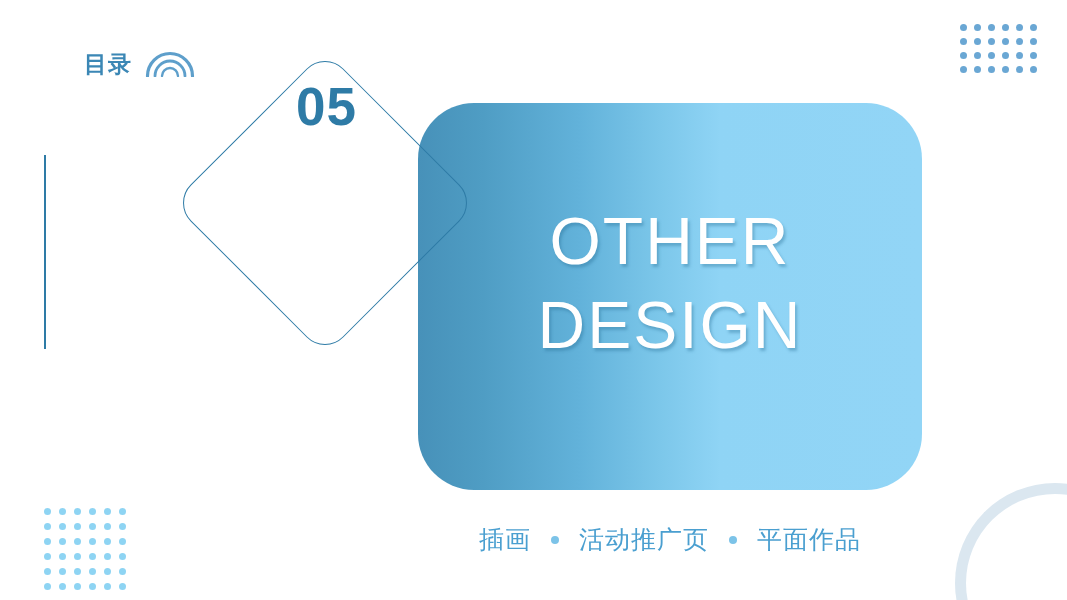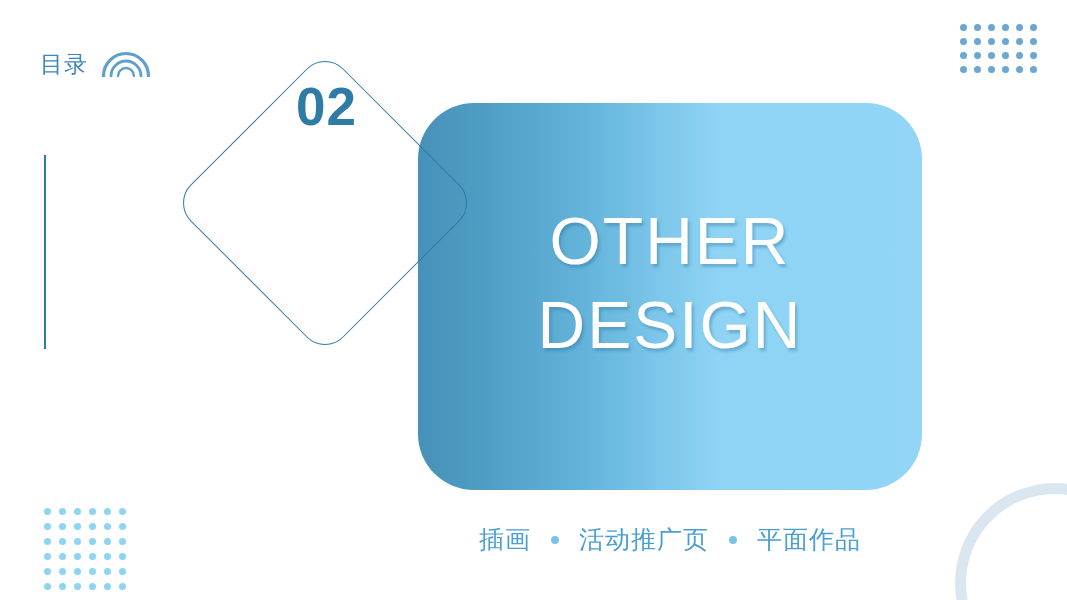--- a/index.html
+++ b/index.html
@@ -25,25 +25,26 @@
     top: 47px;
     width: 230px;
   }
   #directory-cn-row {
     display: flex;
     align-items: center;
     height: 34px;
   }
   #directory-cn {
     font-size: 23px;
-    font-weight: normal;
+    font-weight: bold;
     color: #3B87B5;
     letter-spacing: 1px;
     line-height: 1;
     white-space: nowrap;
+    margin-left: 44px;
   }
   #rainbow-icon {
     margin-left: 13px;
     display: block;
     margin-top: 2px;
   }
   #directory-en {
     margin-top: 9px;
     font-size: 23px;
     font-weight: bold;
@@ -208,21 +209,21 @@
           <path d="M10 27 A15 15 0 0 1 40 27" fill="none" stroke="#5E9FCB" stroke-width="2.8" stroke-linecap="round"></path>
           <path d="M17 27 A8 8 0 0 1 33 27" fill="none" stroke="#5E9FCB" stroke-width="2.4" stroke-linecap="round"></path>
         </svg>
       </span>
     </div>
   </div>
 
   <div id="left-rule"></div>
 
   <div id="diamond"></div>
-  <div id="diamond-number">02</div>
+  <div id="diamond-number">05</div>
 
   <div id="caption">
     <span>插画</span>
     <span class="sep-dot"></span>
     <span>活动推广页</span>
     <span class="sep-dot"></span>
     <span>平面作品</span>
   </div>
 
   <div id="main-card">

